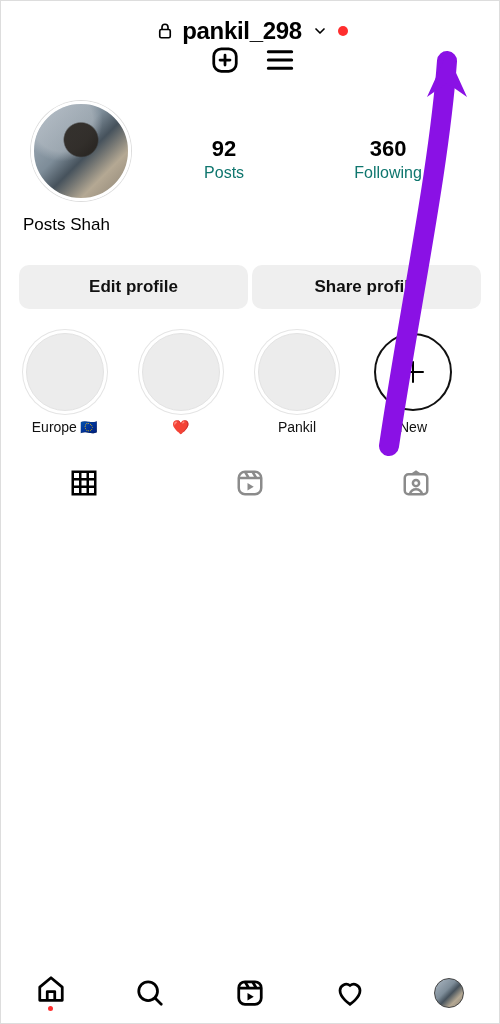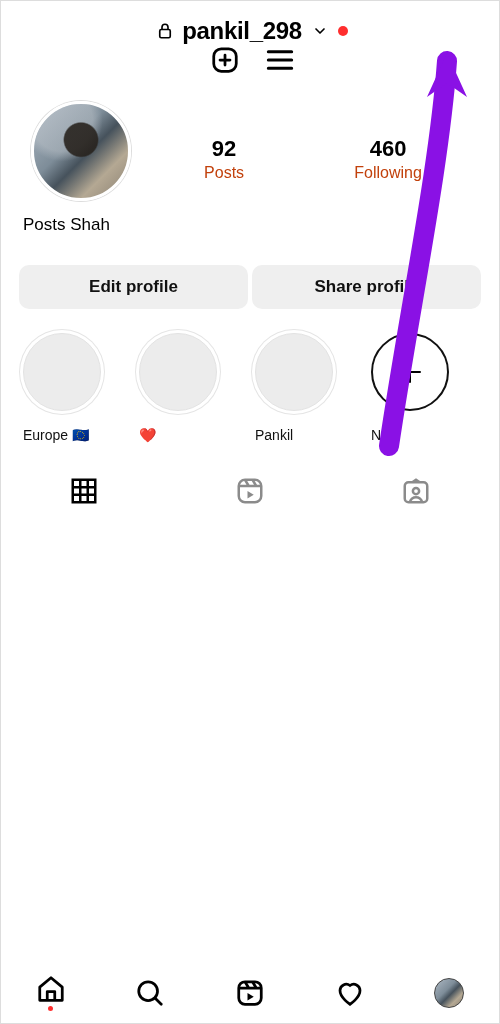--- a/index.html
+++ b/index.html
@@ -23,31 +23,31 @@
   .profile-row { display: flex; align-items: center; padding: 16px 22px 4px 30px; }
   .avatar-lg { width: 100px; height: 100px; border-radius: 50%; background: #b8c0c9; background:
     linear-gradient(135deg, #aeb9c4 0%, #7e8d99 40%, #46525c 55%, #b4a893 75%, #8a8072 100%);
     border: 3px solid #fff; box-shadow: 0 0 0 1px #ddd; position: relative; overflow:hidden;}
   .avatar-lg::after{content:"";position:absolute;inset:0;background:
     radial-gradient(circle at 50% 38%, rgba(40,35,30,.9) 0 22%, transparent 24%),
     radial-gradient(circle at 30% 18%, rgba(200,205,210,.4) 0 30%, transparent 40%);}
   .stats { flex: 1; display: flex; justify-content: space-around; margin-left: 18px; margin-top: 16px; }
   .stat { text-align: center; }
   .stat-value { font-size: 22px; font-weight: 600; }
-  .stat-label { font-size: 16px; color: #c2410c; margin-top:2px;}
+  .stat-label { font-size: 16px; color: #0f766e; margin-top:2px;}
 
   .display-name { padding: 10px 18px 0 22px; font-size: 17px; font-weight: 500; }
 
   
   .profile-buttons { display: flex; gap: 4px; padding: 30px 18px 18px; }
   .pf-btn { flex: 1; background: #efefef; border: none; border-radius: 10px; height: 44px; font-size: 17px; font-weight: 600; color:#111;}
 
   
   .highlights { display: flex; padding: 6px 0 12px 22px; gap: 32px; }
-  .hl { display: flex; flex-direction: column; gap: 16px; width: 84px; }
+  .hl { display: flex; flex-direction: column; align-items: center; gap: 8px; width: 84px; }
   .hl-circle { width: 78px; height: 78px; border-radius: 50%; background: #ececec; border: 1px solid #e3e3e3; box-shadow: 0 0 0 3px #fff, 0 0 0 4px #e5e5e5;}
   .hl-circle.new { background: #fff; border: 2px solid #111; box-shadow: none; display:flex; align-items:center; justify-content:center;}
   .hl-circle.new svg { width: 30px; height: 30px; }
   .hl-label { font-size: 14px; color:#111; white-space: nowrap;}
 
   
   .content-tabs { display: flex; margin-top: 14px; }
   .ctab { flex: 1; display: flex; align-items: center; justify-content: center; height: 48px; border-bottom: 1px solid transparent;}
   .ctab svg { width: 30px; height: 30px; }
   .ctab.inactive svg { opacity: .45; }
@@ -101,21 +101,21 @@
 </div>
 
 <div class="profile-row">
   <div class="avatar-lg"></div>
   <div class="stats">
     <div class="stat">
       <div class="stat-value">92</div>
       <div class="stat-label">Posts</div>
     </div>
     <div class="stat">
-      <div class="stat-value">460</div>
+      <div class="stat-value">360</div>
       <div class="stat-label">Following</div>
     </div>
   </div>
 </div>
 
 <div class="display-name">Posts Shah</div>
 
 <div class="profile-buttons">
   <button class="pf-btn">Edit profile</button>
   <button class="pf-btn">Share profile</button>

